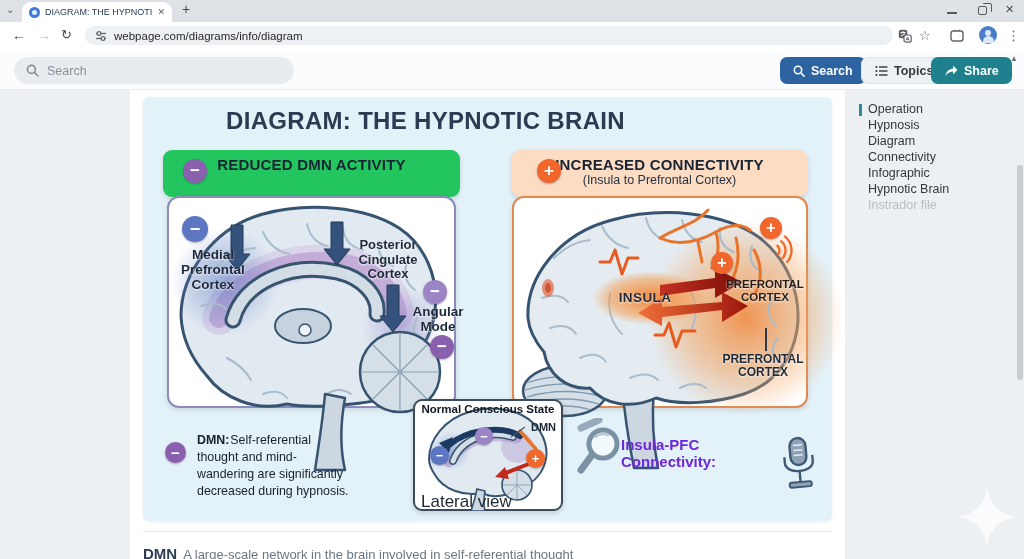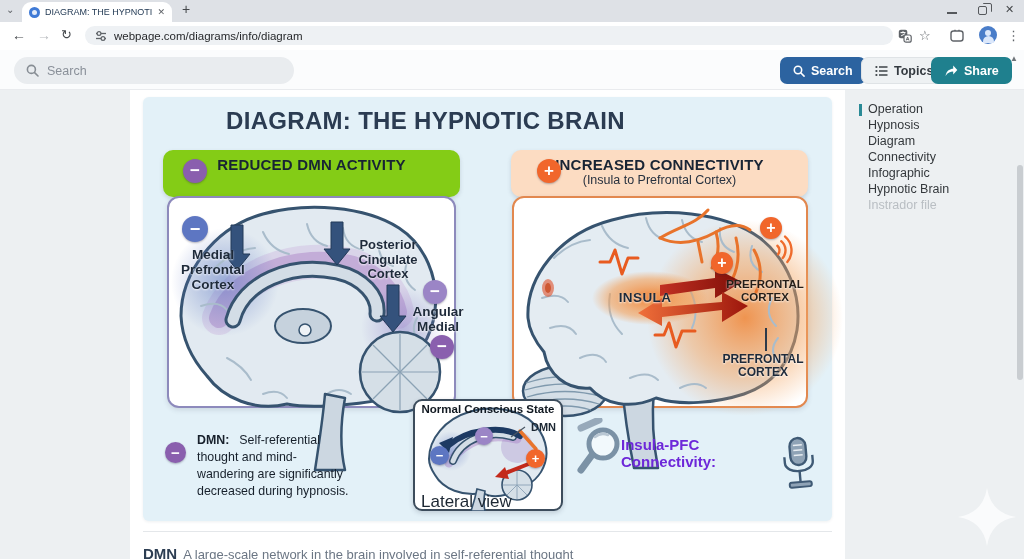--- a/index.html
+++ b/index.html
@@ -41,21 +41,21 @@
   .btn-share  { left:931px; background:#1f808e; color:#fff; }
   .scroll-up { left:1010px; top:54px; font-size:8px; color:#6f7479; }
   .scroll-thumb { left:1017px; top:165px; width:6px; height:215px; background:#c9cdd1; border-radius:3px; }
 
   
   .page { left:130px; top:90px; width:715px; height:469px; background:#ffffff; }
   .diagram-bg { left:143px; top:97px; width:689px; height:424px; background:#e3f1f8; border-radius:6px; box-shadow:0 1px 3px rgba(40,60,80,.08); }
   .dg-title { left:143px; top:107px; width:565px; text-align:center; font-size:24px; font-weight:800; color:#2b3c52; letter-spacing:.3px; }
 
   .panel-head { height:47px; border-radius:10px; box-shadow:0 2px 4px rgba(60,70,90,.18); text-align:center; padding-top:6px; }
-  .ph-left  { left:163px; top:150px; width:297px; background:#84cc16; }
+  .ph-left  { left:163px; top:150px; width:297px; background:#22c55e;border-radius:9px; }
   .ph-right { left:511px; top:150px; width:297px; background:#fcdcc2; }
   .ph-title { font-size:15px; font-weight:800; color:#182434; letter-spacing:.2px; }
   .ph-sub   { font-size:12.5px; color:#27313f; }
   .panel-body { top:196px; height:212px; background:#fff; border-radius:12px; box-shadow:0 2px 5px rgba(60,70,90,.15); }
   .pb-left  { left:167px; width:289px; border:2px solid #8d8abc; }
   .pb-right { left:512px; width:296px; border:2px solid #e2884f; }
 
   .badge { border-radius:50%; color:#fff; display:flex; align-items:center; justify-content:center; font-weight:800; box-shadow:0 1px 2px rgba(40,40,70,.35); }
   .b-purple { background:#8a5fae; }
   .b-purple2 { background:#9b85c6; }
@@ -63,21 +63,21 @@
   .b-orange { background:#f1662b; }
 
   .dlabel { font-weight:800; color:#1e2a3a; text-align:center; white-space:pre-line; line-height:1.12; text-shadow:0 1px 2px rgba(255,255,255,.85); }
 
   .inset { left:413px; top:399px; width:150px; height:112px; background:#fff; border:2px solid #3c4c5c; border-radius:9px; box-shadow:0 2px 5px rgba(50,60,80,.2); }
   .inset-title { left:413px; top:403px; width:150px; text-align:center; font-size:11.5px; font-weight:800; color:#101820; }
   .inset-cap { left:421px; top:492px; font-size:17px; color:#1c2733; }
   .inset-dmn { left:531px; top:421px; font-size:11px; font-weight:700; color:#1c2733; }
 
   .note-text { font-size:12.4px; line-height:1.38; color:#17202b; }
-  .note-text .term { font-weight:800; margin-right:10px; }
+  .note-text .term { font-weight:800; margin-right:1px; }
   .rterm { font-size:15px; font-weight:800; color:#6d28d9; }
 
   .footer-line { left:143px; top:531px; width:689px; height:1px; background:#e4e7ea; }
   .footer-text { left:143px; top:545px; white-space:nowrap; }
   .footer-text .t { font-size:15px; font-weight:800; color:#2c3d52; }
   .footer-text .d { font-size:13px; color:#6b7684; margin-left:6px; }
 
   
   .side-item { left:868px; width:150px; font-size:12.5px; color:#34383c; }
   .side-item.muted { color:#b9bec3; }
@@ -235,21 +235,21 @@
 <div class="abs badge b-blue" style="left:182px;top:216px;width:26px;height:26px;font-size:18px;">−</div>
 <div class="abs badge b-purple2" style="left:423px;top:280px;width:24px;height:24px;font-size:17px;">−</div>
 <div class="abs badge b-purple" style="left:430px;top:335px;width:24px;height:24px;font-size:17px;">−</div>
 <div class="abs dlabel" style="left:168px;top:247px;width:90px;font-size:13.5px;">Medial
 Prefrontal
 Cortex</div>
 <div class="abs dlabel" style="left:345px;top:238px;width:86px;font-size:13px;">Posterior
 Cingulate
 Cortex</div>
 <div class="abs dlabel" style="left:400px;top:304px;width:76px;font-size:13.5px;">Angular
-Medial</div>
+Mode</div>
 
 <svg class="abs" style="left:510px;top:198px;overflow:visible;" width="310" height="290" viewBox="0 0 310 290">
   <defs>
     <radialGradient id="R_orange" cx="50%" cy="50%" r="50%">
       <stop offset="0%" stop-color="#f08a3e" stop-opacity="0.9"></stop>
         <stop offset="60%" stop-color="#f4a662" stop-opacity="0.5"></stop>
         <stop offset="100%" stop-color="#f4a662" stop-opacity="0"></stop>
     </radialGradient>
     <radialGradient id="R_insula" cx="50%" cy="50%" r="50%">
       <stop offset="0%" stop-color="#f07f2e" stop-opacity="0.95"></stop>

